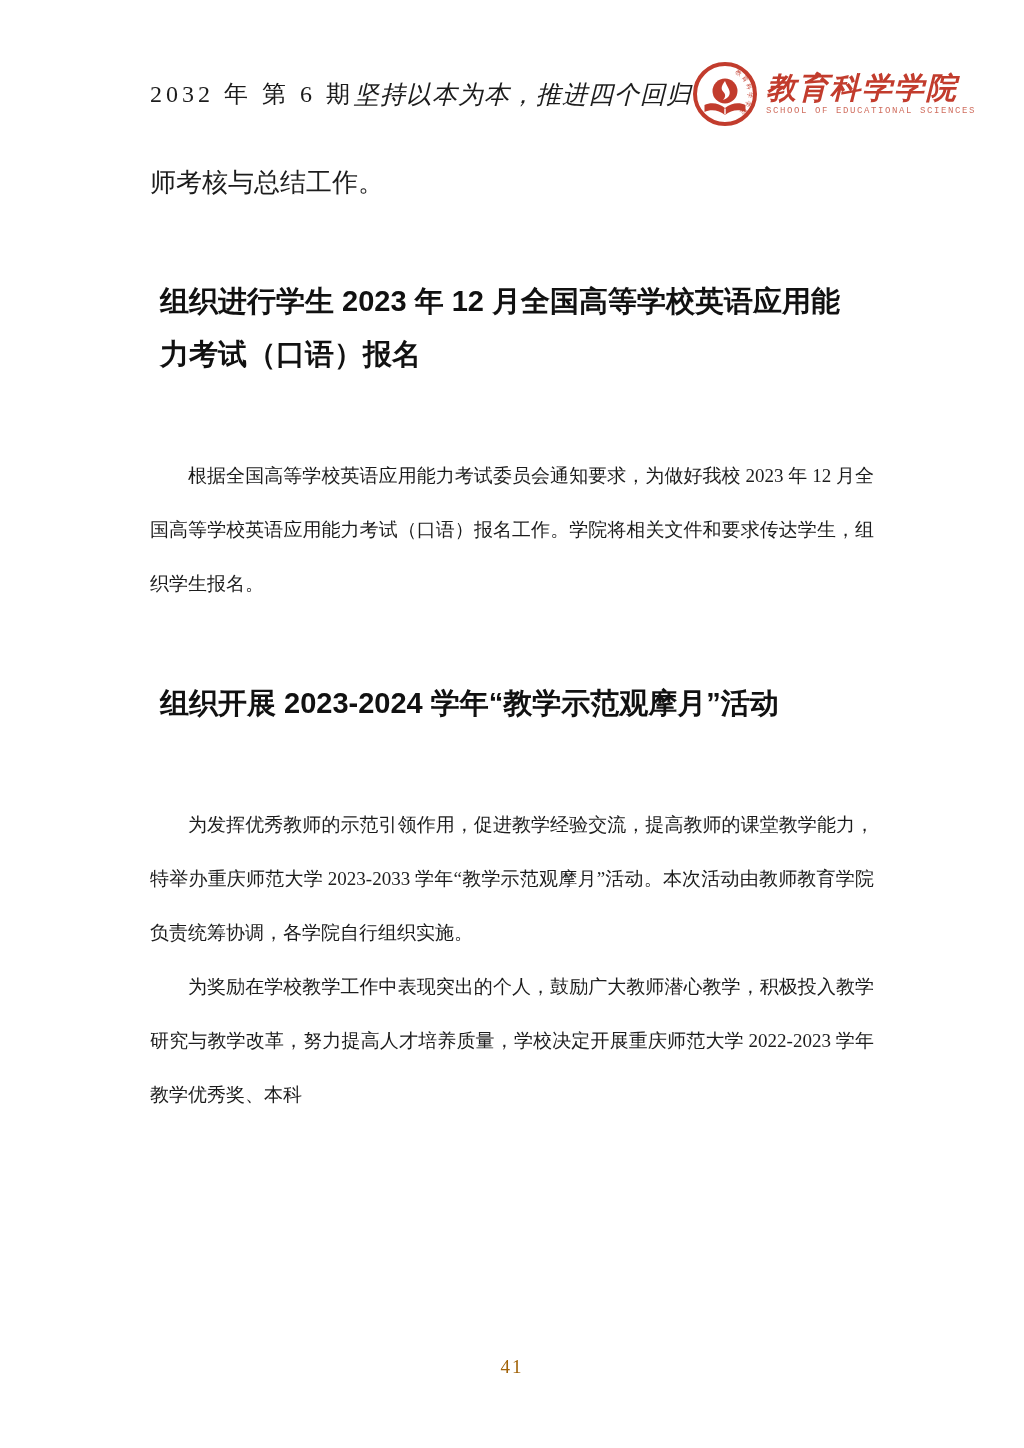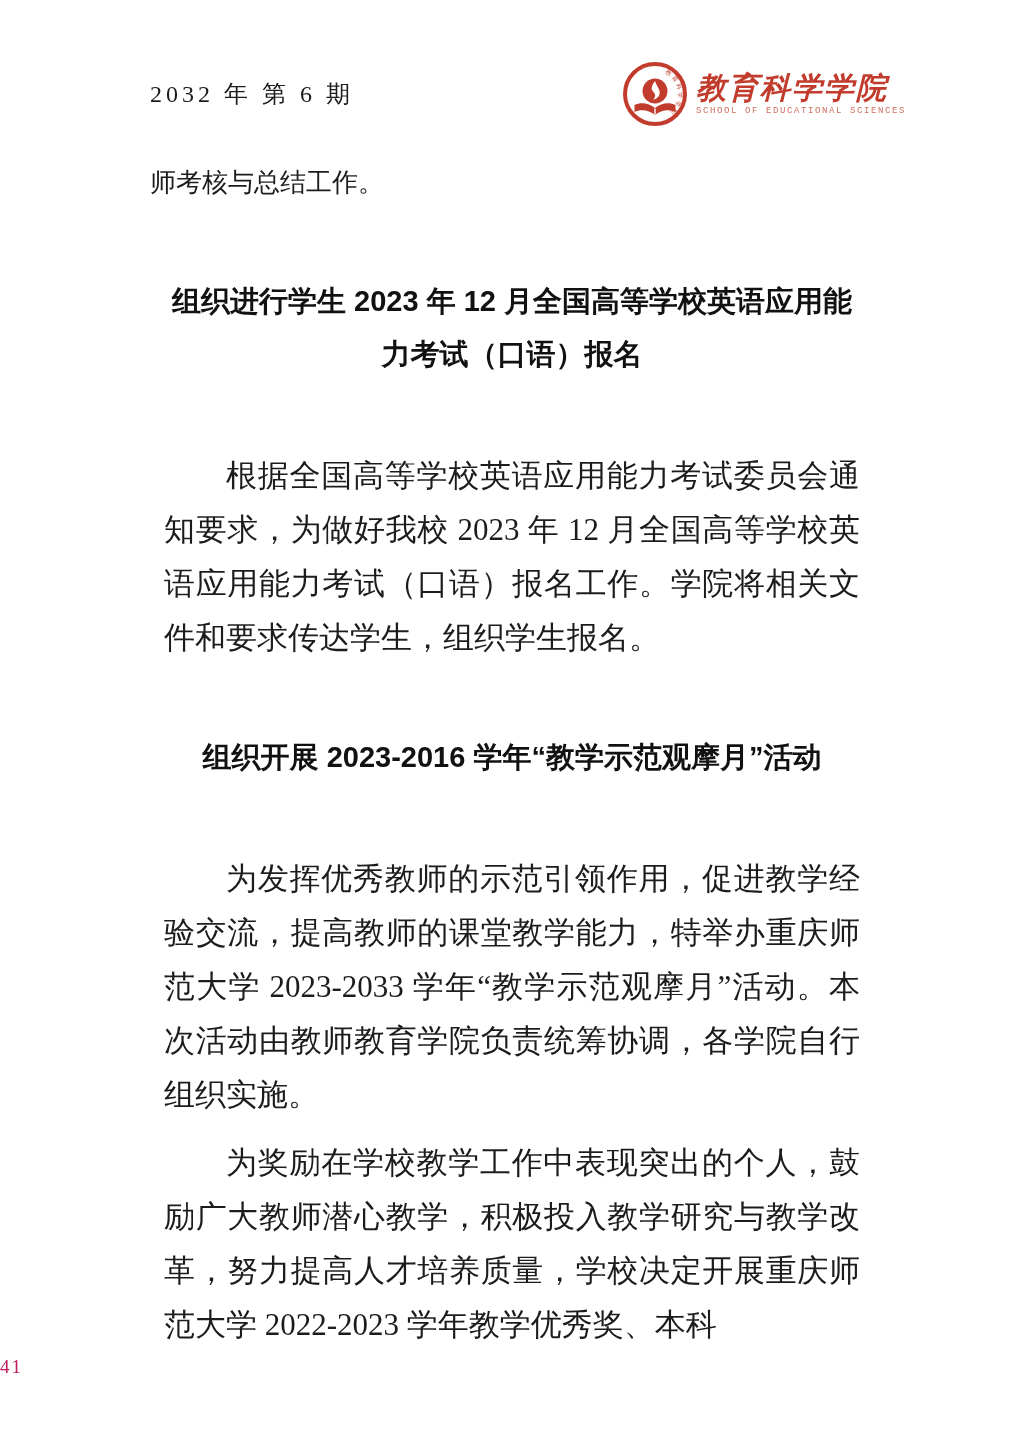--- a/index.html
+++ b/index.html
@@ -62,50 +62,51 @@
   .content{margin-top:22px;}
   .lead-line{
     font-size:26px;
     line-height:53px;
     text-align:justify;
   }
   .section-heading{
     font-size:29px;
     line-height:53px;
     font-weight:bold;
-    text-align:center;
+    text-align:left;
     margin:66px 10px 68px 10px;
     font-family:"Liberation Sans","DejaVu Sans",sans-serif;
     color:#111;
   }
   .body-par{
-    font-size:31px;
+    font-size:19px;
     line-height:54px;
     text-align:justify;
     text-indent:2em;
-    margin:14px;
+    margin:0;
   }
   .page-number{
     position:absolute;
     left:0;right:0;
     bottom:70px;
-    text-align:left;
+    text-align:center;
     font-size:19px;
     letter-spacing:2px;
-    color:#be185d;
+    color:#a16207;
   }
 </style>
 </head>
 <body>
 
 <div class="page">
 
   <div class="header">
     <div class="issue">2032 年 第 6 期</div>
 
+    <div class="motto">坚持以本为本，推进四个回归</div>
 
     <div class="logo">
       <svg class="seal" viewBox="0 0 66 66" aria-hidden="true">
 
         <circle cx="33" cy="33" r="30" fill="#ffffff" stroke="#c23c2d" stroke-width="4"></circle>
 
         <path id="arcTop" d="M33 10 a23 23 0 0 1 0 46 a23 23 0 0 1 0 -46" fill="none"></path>
         <text font-size="6" fill="#c23c2d" letter-spacing="2" font-family="'Liberation Serif','DejaVu Serif',serif">
           <textPath href="#arcTop" startOffset="10">教育科学学院</textPath>
         </text>
@@ -126,21 +127,21 @@
     </div>
   </div>
 
   <div class="content">
 
     <p class="lead-line">师考核与总结工作。</p>
 
     <h2 class="section-heading">组织进行学生 2023 年 12 月全国高等学校英语应用能力考试（口语）报名</h2>
     <p class="body-par">根据全国高等学校英语应用能力考试委员会通知要求，为做好我校 2023 年 12 月全国高等学校英语应用能力考试（口语）报名工作。学院将相关文件和要求传达学生，组织学生报名。</p>
 
-    <h2 class="section-heading">组织开展 2023-2016 学年“教学示范观摩月”活动</h2>
+    <h2 class="section-heading">组织开展 2023-2024 学年“教学示范观摩月”活动</h2>
     <p class="body-par">为发挥优秀教师的示范引领作用，促进教学经验交流，提高教师的课堂教学能力，特举办重庆师范大学 2023-2033 学年“教学示范观摩月”活动。本次活动由教师教育学院负责统筹协调，各学院自行组织实施。</p>
 
     <p class="body-par">为奖励在学校教学工作中表现突出的个人，鼓励广大教师潜心教学，积极投入教学研究与教学改革，努力提高人才培养质量，学校决定开展重庆师范大学 2022-2023 学年教学优秀奖、本科</p>
 
   </div>
 
   <div class="page-number">41</div>
 
 </div>
 

